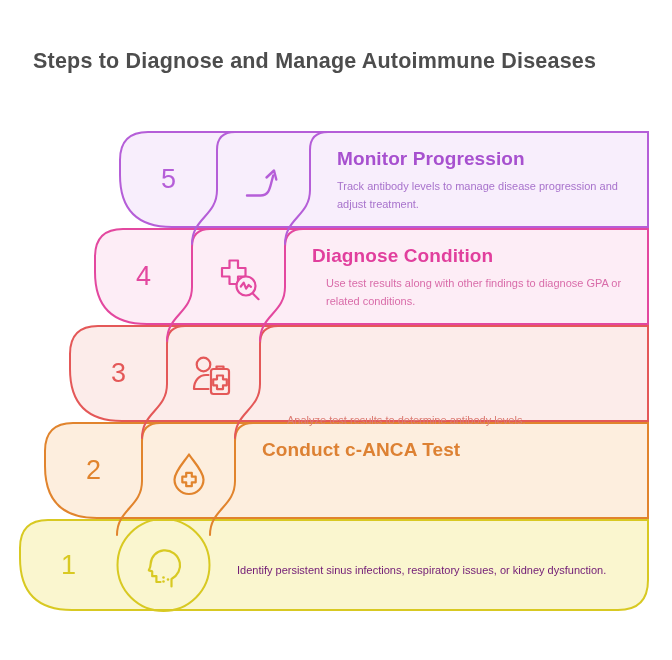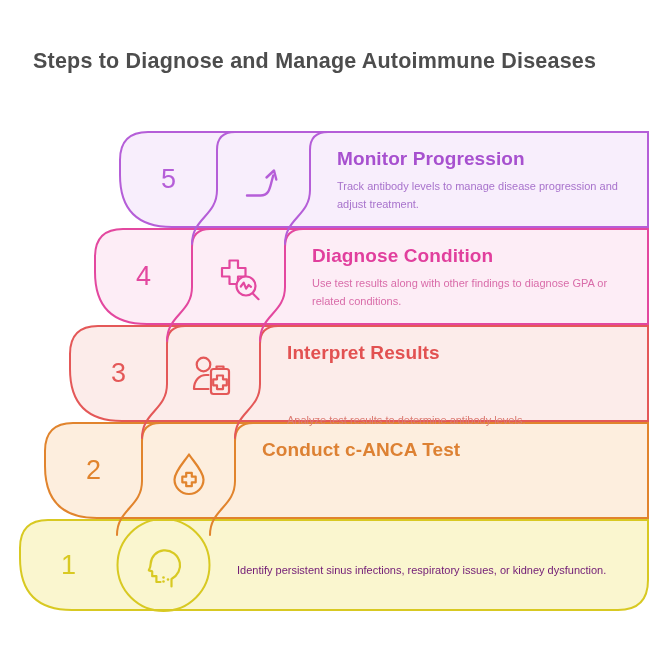--- a/index.html
+++ b/index.html
@@ -61,35 +61,34 @@
     <div class="num" style="left: 95px; top: 228px; width: 97px; height: 97px; color: rgb(227, 72, 159);">4</div>
     <div class="icon" style="left: 214.5px; top: 255.5px; color: rgb(227, 72, 159);">
       <svg viewBox="0 0 48 48" fill="none" stroke="currentColor" stroke-width="2.2" stroke-linecap="round" stroke-linejoin="round">
         <path d="M14.5 4.5 h8.5 v7.5 h7.5 v8.5 h-7.5 v7.5 h-8.5 v-7.5 H7 v-8.5 h7.5 z"></path>
         <circle class="mask" cx="31" cy="30" r="9.5" stroke="currentColor" fill="#fdedf6"></circle>
         <path d="M25.8 30.5 l2.9 -3.9 2.4 6.1 2.6 -3.7 2.3 1.9"></path>
         <path d="M37.8 37.5 l5.7 5.7"></path>
       </svg>
     </div>
     <div class="title" style="left: 312px; top: 245px; color: rgb(225, 63, 157); text-align: right;">Diagnose Condition</div>
-    <div class="desc" style="left: 312px; top: 274px; width: 312px; color: rgb(217, 108, 169);">Use test results along with other findings to diagnose GPA or related conditions.</div>
+    <div class="desc" style="left: 326px; top: 274px; width: 312px; color: rgb(217, 108, 169);">Use test results along with other findings to diagnose GPA or related conditions.</div>
   </div>
 
   <div class="row">
     <div class="num" style="left: 70px; top: 325px; width: 97px; height: 97px; color: rgb(228, 88, 88);">3</div>
     <div class="icon" style="left: 189.5px; top: 352.5px; color: rgb(228, 88, 88);">
       <svg viewBox="0 0 48 48" fill="none" stroke="currentColor" stroke-width="2.2" stroke-linecap="round" stroke-linejoin="round">
         <circle cx="13.5" cy="11.5" r="6.8"></circle>
         <path d="M18.5 36 H4 C4 27.5 9.5 22 16 22 h2.5"></path>
         <rect class="mask" x="21" y="16" width="18" height="25" rx="2.5" stroke="currentColor" fill="#fcecea"></rect>
         <path d="M26.5 16 v-2.5 h7 v2.5"></path>
         <path d="M27 22.5 h6 v3.8 h3.8 v6 h-3.8 v3.8 h-6 v-3.8 h-3.8 v-6 h3.8 z"></path>
       </svg>
     </div>
-    <div class="title" style="left: 287px; top: 342px; color: rgb(226, 81, 81);">Interpret Results</div>
     <div class="desc" style="left: 287px; top: 371px; width: 337px; color: rgb(220, 123, 115); margin-top: 40px;">Analyze test results to determine antibody levels.</div>
   </div>
 
   <div class="row">
     <div class="num" style="left: 45px; top: 422px; width: 97px; height: 97px; color: rgb(225, 132, 45);">2</div>
     <div class="icon" style="left: 164.5px; top: 449.5px; color: rgb(225, 132, 45);">
       <svg viewBox="0 0 48 48" fill="none" stroke="currentColor" stroke-width="2.2" stroke-linecap="round" stroke-linejoin="round">
         <path d="M24 4.5 C19 12 9.5 21.5 9.5 29.5 a14.5 14.5 0 0 0 29 0 C38.5 21.5 29 12 24 4.5 z"></path>
         <path d="M21.2 22.8 h5.6 v3.9 h3.9 v5.6 h-3.9 v3.9 h-5.6 v-3.9 h-3.9 v-5.6 h3.9 z"></path>
       </svg>

